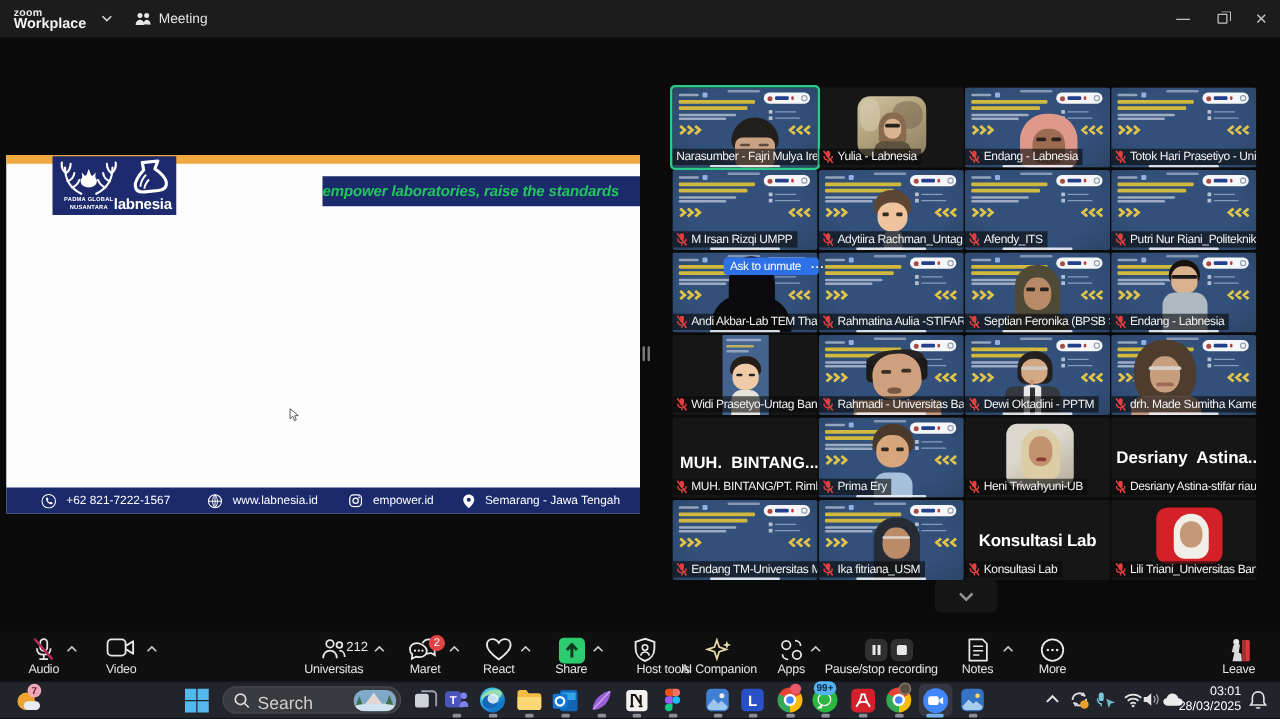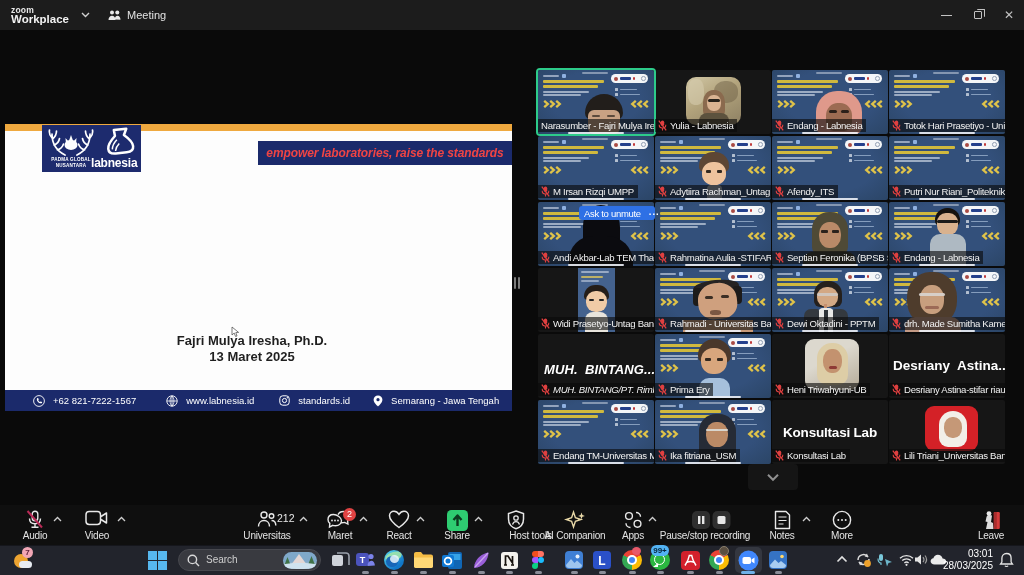--- a/index.html
+++ b/index.html
@@ -13,21 +13,21 @@
 #ctrpill{position:absolute;left:265px;top:4px;width:155px;height:22px;background:#4b4b4b;border-radius:6px;display:flex;align-items:center}
 #ctrpill .thumb{width:10px;height:10px;background:#f4f4f4;border-radius:2.5px;margin:0 7px 0 6px}
 #ctrpill .t{width:115px;overflow:visible;flex:none;font-size:10px;color:#f4f4f4}
 #ctrpill .t span{display:inline-block;white-space:nowrap;transform:scaleX(.8);transform-origin:0 50%}
 #recpill{position:absolute;left:768px;top:4px;width:154px;height:22px;background:#2c2c2c;border-radius:5px}
 .wbtn{position:absolute;top:0;width:30px;height:30px;color:#c6c6c6;text-align:center;line-height:30px;font-size:12px}
 
 #slide{position:absolute;left:5px;top:124px;width:507px;height:287px;background:#fdfdfd}
 #slide .orange{position:absolute;left:0;top:0;width:507px;height:7px;background:#efa93f}
 #logobox{position:absolute;left:37px;top:1px;width:99px;height:47px;background:#1d2b6e}
-#banner{position:absolute;left:253px;top:17px;width:254px;height:24px;background:#1b2a6b;color:#ef4444;font-style:italic;font-weight:bold;font-size:12px;text-align:center;line-height:24px;letter-spacing:-.1px}
+#banner{position:absolute;left:253px;top:17px;width:254px;height:24px;background:#1b2a6b;color:#22c55e;font-style:italic;font-weight:bold;font-size:12px;line-height:24px;letter-spacing:-.1px}
 #title{position:absolute;left:0;top:100px;width:490px;text-align:center;color:#1b3070;font-weight:bold;font-size:23px;line-height:25.3px;letter-spacing:-.5px}
 #spk{position:absolute;left:0;top:209px;width:494px;text-align:center;color:#1f1f1f;font-weight:bold;font-size:13px;line-height:15.5px}
 #sfoot{position:absolute;left:0;bottom:0;width:507px;height:21px;background:#1b2a6b;color:#fff;font-size:9.5px;display:flex;align-items:center}
 #sfoot .it{display:flex;align-items:center;white-space:nowrap}
 #sfoot svg{margin-right:8px}
 
 .tile{position:absolute;width:116px;height:64px;background:#161616;overflow:hidden;border-radius:2px}
 .vb{position:absolute;left:0;top:0;width:116px;height:64px;background:radial-gradient(ellipse at 50% 45%,#33507b 55%,#2b4566 100%);overflow:hidden}
 .vb .tl{position:absolute;left:44px;top:2px;width:26px;height:1.8px;background:rgba(230,236,245,.45);border-radius:1px}
 .vb .lg{position:absolute;left:5px;top:5px;width:16px;height:2px;background:rgba(215,224,238,.6);border-radius:1px}
@@ -97,41 +97,40 @@
         <path d="M29.5 10 L25 15 L29 16.5 Z"></path>
       </g>
     </svg>
     <div class="abs" style="left:1px;top:32px;width:56px;text-align:center;font-size:4.6px;color:#fff;font-weight:bold;line-height:5.8px;letter-spacing:.2px">PADMA GLOBAL<br>NUSANTARA</div>
     <svg class="abs" style="left:62px;top:2px;transform:rotate(-6deg)" width="32" height="28" viewBox="0 0 32 28">
       <path d="M11 2.5 H23.5 L20.5 8.5 C25 12.5 28.5 17 28.5 20.5 C28.5 24.5 25.5 26 21.5 26 H10.5 C6.5 26 3.5 24.5 3.5 20.5 C3.5 17 7 12.5 11.5 8.5 Z" stroke="#fff" stroke-width="2.5" fill="none" stroke-linejoin="round"></path>
       <path d="M7.5 21.5 C8 18 10 15 13 12.5 M10.5 23.5 C11 21 12.5 18.5 15 16.5" stroke="#fff" stroke-width="1.5" fill="none"></path>
     </svg>
     <div class="abs" style="left:49px;top:31px;width:50px;font-size:12px;font-weight:bold;color:#fff;letter-spacing:-.2px">labnesia</div>
   </div>
-  <div id="spk">Fajri Mulya Iresha, Ph.D.<br>13 Maret 2025</div>
   <svg class="abs" style="left:226px;top:202px" width="9" height="12" viewBox="0 0 9 12">
         <path d="M1 1 L1 9 L3.2 7 L4.6 10.5 L6 10 L4.8 6.6 L7.6 6.4 Z" fill="#fff" stroke="#444" stroke-width=".7"></path>
       </svg>
   <div id="sfoot">
     <svg style="margin-left:28px" width="12" height="12" viewBox="0 0 12 12">
           <circle cx="6" cy="6" r="5.4" stroke="#fff" stroke-width=".9" fill="none"></circle>
           <path d="M4 3.4 c.8-.6 1.3-.3 1.5.3 l.2.7 c.1.4-.2.7-.5.9 .3.7 1 1.4 1.7 1.7 .2-.3.5-.6.9-.5 l.7.2 c.6.2.9.7.3 1.5 -2.4.9-5.7-2.4-4.8-4.8z" fill="#fff"></path>
         </svg>
     <div class="it">+62 821-7222-1567</div>
     <svg style="margin-left:30px" width="12" height="12" viewBox="0 0 12 12">
           <circle cx="6" cy="6" r="5.2" stroke="#fff" stroke-width=".9" fill="none"></circle>
           <path d="M.8 6 H11.2 M6 .8 V11.2 M6 .8 C3.4 3.4 3.4 8.6 6 11.2 M6 .8 C8.6 3.4 8.6 8.6 6 11.2" stroke="#fff" stroke-width=".8" fill="none"></path>
         </svg>
     <div class="it">www.labnesia.id</div>
     <svg style="margin-left:25px" width="11" height="11" viewBox="0 0 11 11">
           <rect x=".8" y=".8" width="9.4" height="9.4" rx="3" stroke="#fff" stroke-width="1" fill="none"></rect>
           <circle cx="5.5" cy="5.5" r="2.1" stroke="#fff" stroke-width="1" fill="none"></circle>
           <circle cx="8.3" cy="2.8" r=".7" fill="#fff"></circle>
         </svg>
-    <div class="it">standards.id</div>
+    <div class="it">empower.id</div>
     <svg style="margin-left:23px" width="10" height="12" viewBox="0 0 10 12">
           <path d="M5 .5 C7.5.5 9.4 2.4 9.4 4.8 C9.4 8 5 11.5 5 11.5 S.6 8 .6 4.8 C.6 2.4 2.5.5 5 .5z" fill="#fff"></path>
           <circle cx="5" cy="4.7" r="1.6" fill="#1b2a6b"></circle>
         </svg>
     <div class="it">Semarang - Jawa Tengah</div>
   </div>
 </div>
 
 <div class="abs" style="left:514px;top:277px;width:2px;height:12px;background:#7a7a7a;border-radius:1px"></div>
 <div class="abs" style="left:517.5px;top:277px;width:2px;height:12px;background:#7a7a7a;border-radius:1px"></div>
@@ -768,21 +767,21 @@
         <div class="abs" style="left:16px;top:49px;width:56px;height:15px;background:#c39a85;border-radius:10px 10px 0 0"></div>
         <div class="label">
           <svg width="9" height="11" viewBox="0 0 9 11">
             <rect x="2.8" y="0.6" width="3.4" height="5.4" rx="1.7" fill="#e04040"></rect>
             <path d="M1.2 4.8 c0 2.2 1.4 3.3 3.3 3.3 s3.3-1.1 3.3-3.3 M4.5 8.1 V10.4" stroke="#e04040" stroke-width="1.1" fill="none"></path>
             <line x1="0.8" y1="0.6" x2="8.2" y2="10.4" stroke="#e04040" stroke-width="1.3"></line>
           </svg>
           <span>drh. Made Sumitha Kame...</span>
         </div>
       </div>
-      <div class="tile" style="left:538px;top:334px;font-style:italic;">
+      <div class="tile" style="left:538px;top:334px;">
         <div class="bigtxt" style="left:6px;top:28px;font-size:13px;letter-spacing:.1px">MUH.&nbsp; BINTANG...</div>
         <div class="label">
           <svg width="9" height="11" viewBox="0 0 9 11">
             <rect x="2.8" y="0.6" width="3.4" height="5.4" rx="1.7" fill="#e04040"></rect>
             <path d="M1.2 4.8 c0 2.2 1.4 3.3 3.3 3.3 s3.3-1.1 3.3-3.3 M4.5 8.1 V10.4" stroke="#e04040" stroke-width="1.1" fill="none"></path>
             <line x1="0.8" y1="0.6" x2="8.2" y2="10.4" stroke="#e04040" stroke-width="1.3"></line>
           </svg>
           <span>MUH. BINTANG/PT. Rimb...</span>
         </div>
       </div>
@@ -1105,21 +1104,21 @@
         <div class="abs" style="left:0;top:0;width:9px;height:9px;background:#57b8ef"></div>
         <div class="abs" style="left:10px;top:0;width:9px;height:9px;background:#57b8ef"></div>
         <div class="abs" style="left:0;top:10px;width:9px;height:9px;background:#57b8ef"></div>
         <div class="abs" style="left:10px;top:10px;width:9px;height:9px;background:#57b8ef"></div>
       </div>
       <div class="abs" style="left:178px;top:549px;width:143px;height:22px;background:#393a40;border-radius:12px;border:1px solid #47484e">
         <svg class="abs" style="left:8px;top:4px" width="13" height="13" viewBox="0 0 13 13">
           <circle cx="5.4" cy="5.4" r="4.2" stroke="#d8d8d8" stroke-width="1.4" fill="none"></circle>
           <line x1="8.6" y1="8.6" x2="12" y2="12" stroke="#d8d8d8" stroke-width="1.4"></line>
         </svg>
-        <div class="abs" style="left:27px;top:4px;font-size:10px;color:#cfcfcf">Search</div>
+        <div class="abs" style="left:27px;top:4px;font-size:14px;color:#cfcfcf">Search</div>
         <div class="abs" style="right:3px;top:2px;width:34px;height:17px;border-radius:9px;background:linear-gradient(180deg,#7fa8c9 55%,#9db8cc 70%,#7e9db8);overflow:hidden">
           <div class="abs" style="left:8px;top:2px;width:16px;height:11px;background:#e3d7d5;clip-path:polygon(50% 0,100% 100%,0 100%)"></div>
           <div class="abs" style="left:1px;top:5px;width:7px;height:9px;background:#3f7248;clip-path:polygon(50% 0,100% 100%,0 100%)"></div>
           <div class="abs" style="left:25px;top:4px;width:7px;height:9px;background:#3f7248;clip-path:polygon(50% 0,100% 100%,0 100%)"></div>
           <div class="abs" style="left:0;top:11px;width:34px;height:6px;background:#cfe2ee;border-radius:40%"></div>
         </div>
       </div>
       <div class="tico" style="left:329px">
         <svg width="19" height="19" viewBox="0 0 19 19">
           <rect x="1" y="4" width="11" height="11" rx="2" fill="#cfd3da"></rect>

